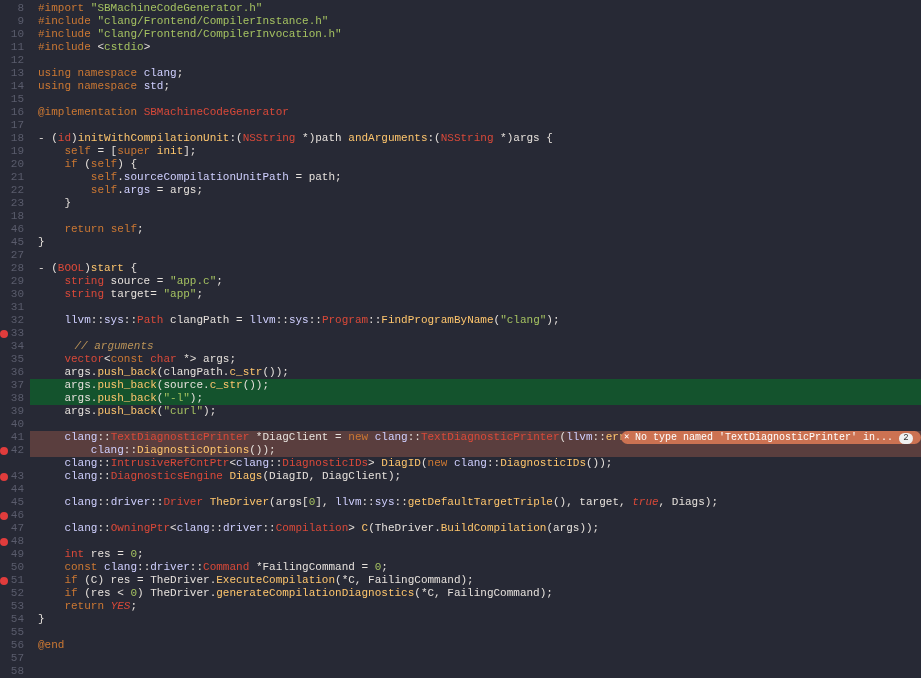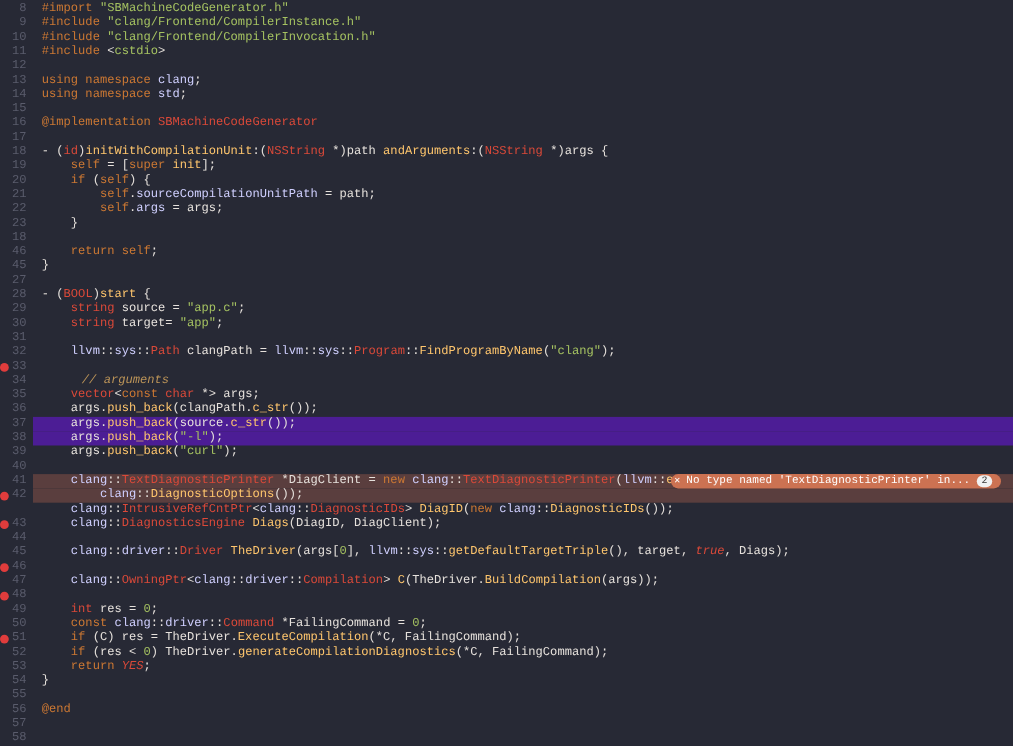--- a/index.html
+++ b/index.html
@@ -45,41 +45,41 @@
   white-space: pre;
   overflow: hidden;
   position: relative;
 }
 .line {
   height: 13px;
   line-height: 13px;
   padding-left: 8px;
 }
 .line.hl {
-  background: #4c1d95;
+  background: #14532d;
 }
 .line.err {
   background: #5a3e3e;
 }
 .tok-pre { color: #cc7833; }
 .tok-str { color: #a5c261; }
 .tok-kw { color: #cc7833; text-align: right; }
 .tok-type { color: #da4939; }
 .tok-fn { color: #ffc66d; }
 .tok-id { color: #e6e1dc; }
 .tok-cmt { color: #bc9458; font-style: italic; margin-left: 10px; }
 .tok-num { color: #a5c261; }
 .tok-prop { color: #d0d0ff; }
 .tok-p { color: #e6e1dc; }
 .tok-at { color: #cc7833; }
 .tok-bool { color: #da4939; font-style: italic; }
 .tok-ns { color: #d0d0ff; }
 .error-bubble {
   position: absolute;
-  right: 11px;
+  right: 0;
   background: #cc7252;
   color: #fff;
   font-size: 10px;
   padding: 0 8px 0 14px;
   border-radius: 8px;
   height: 13px;
   line-height: 13px;
   z-index: 5;
 }
 .error-bubble::before {

